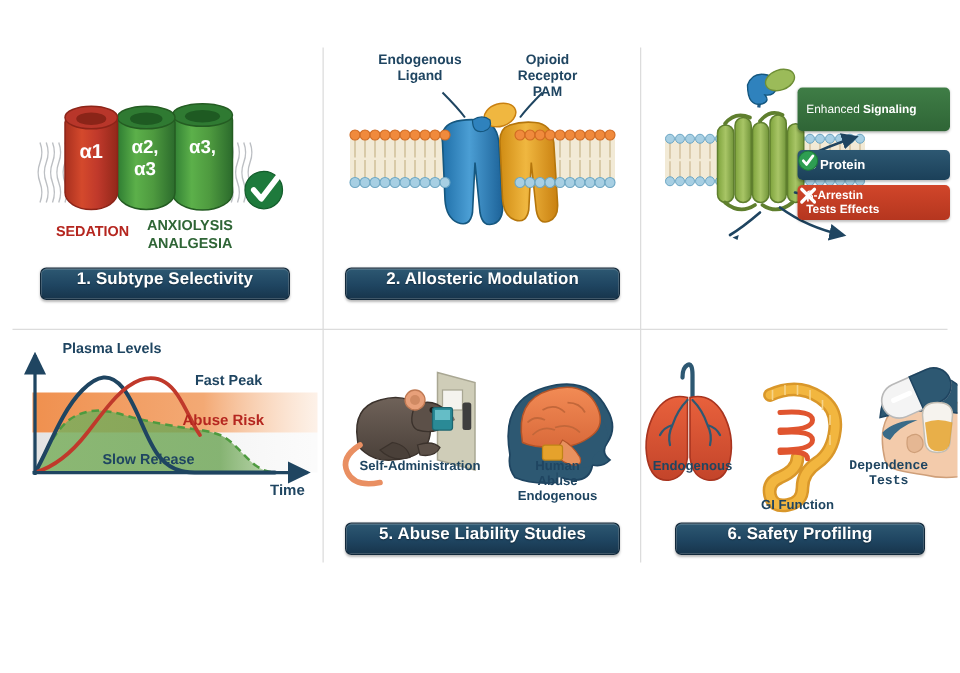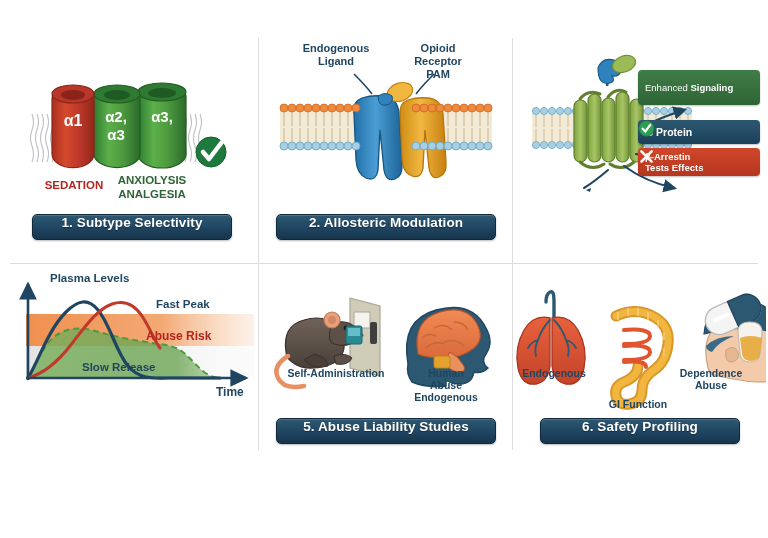--- a/index.html
+++ b/index.html
@@ -497,23 +497,23 @@
           <rect x="200" y="42" width="18" height="4" rx="2" fill="#ffffff"></rect>
         </g>
 
         <path d="M226 64 q0 -10 12 -10 q12 0 12 10 l-2 22 q-1 8 -10 8 q-9 0 -10 -8 z" fill="#f6f3ee" stroke="#c3bdb2" stroke-width="1.2"></path>
         <path d="M228 70 q10 -4 22 0 l-2 16 q-1 7 -9 7 q-8 0 -9 -7 z" fill="#e5a22c" opacity=".85"></path>
       </svg>
     </div>
 
     <div class="lbl center" style="left:42px;top:99px;font-size:10.5px;">Endogenous</div>
     <div class="lbl center" style="left:126px;top:99px;font-size:10.5px;margin-top:31px;">GI Function</div>
-    <div class="lbl center" style="left:199px;top:99px;font-size:10.5px;line-height:12px;">
+    <div class="lbl center" style="left:199px;top:99px;font-size:10.5px;line-height:12px;font-family:Liberation Mono, monospace;">
       <span>Dependence</span><br>
-      <span>Abuse</span>
+      <span>Tests</span>
     </div>
 
     <div class="banner" style="top:150px;">
       <span>6. Safety Profiling</span>
     </div>
   </div>
 
 </div>
 
 </body></html>

